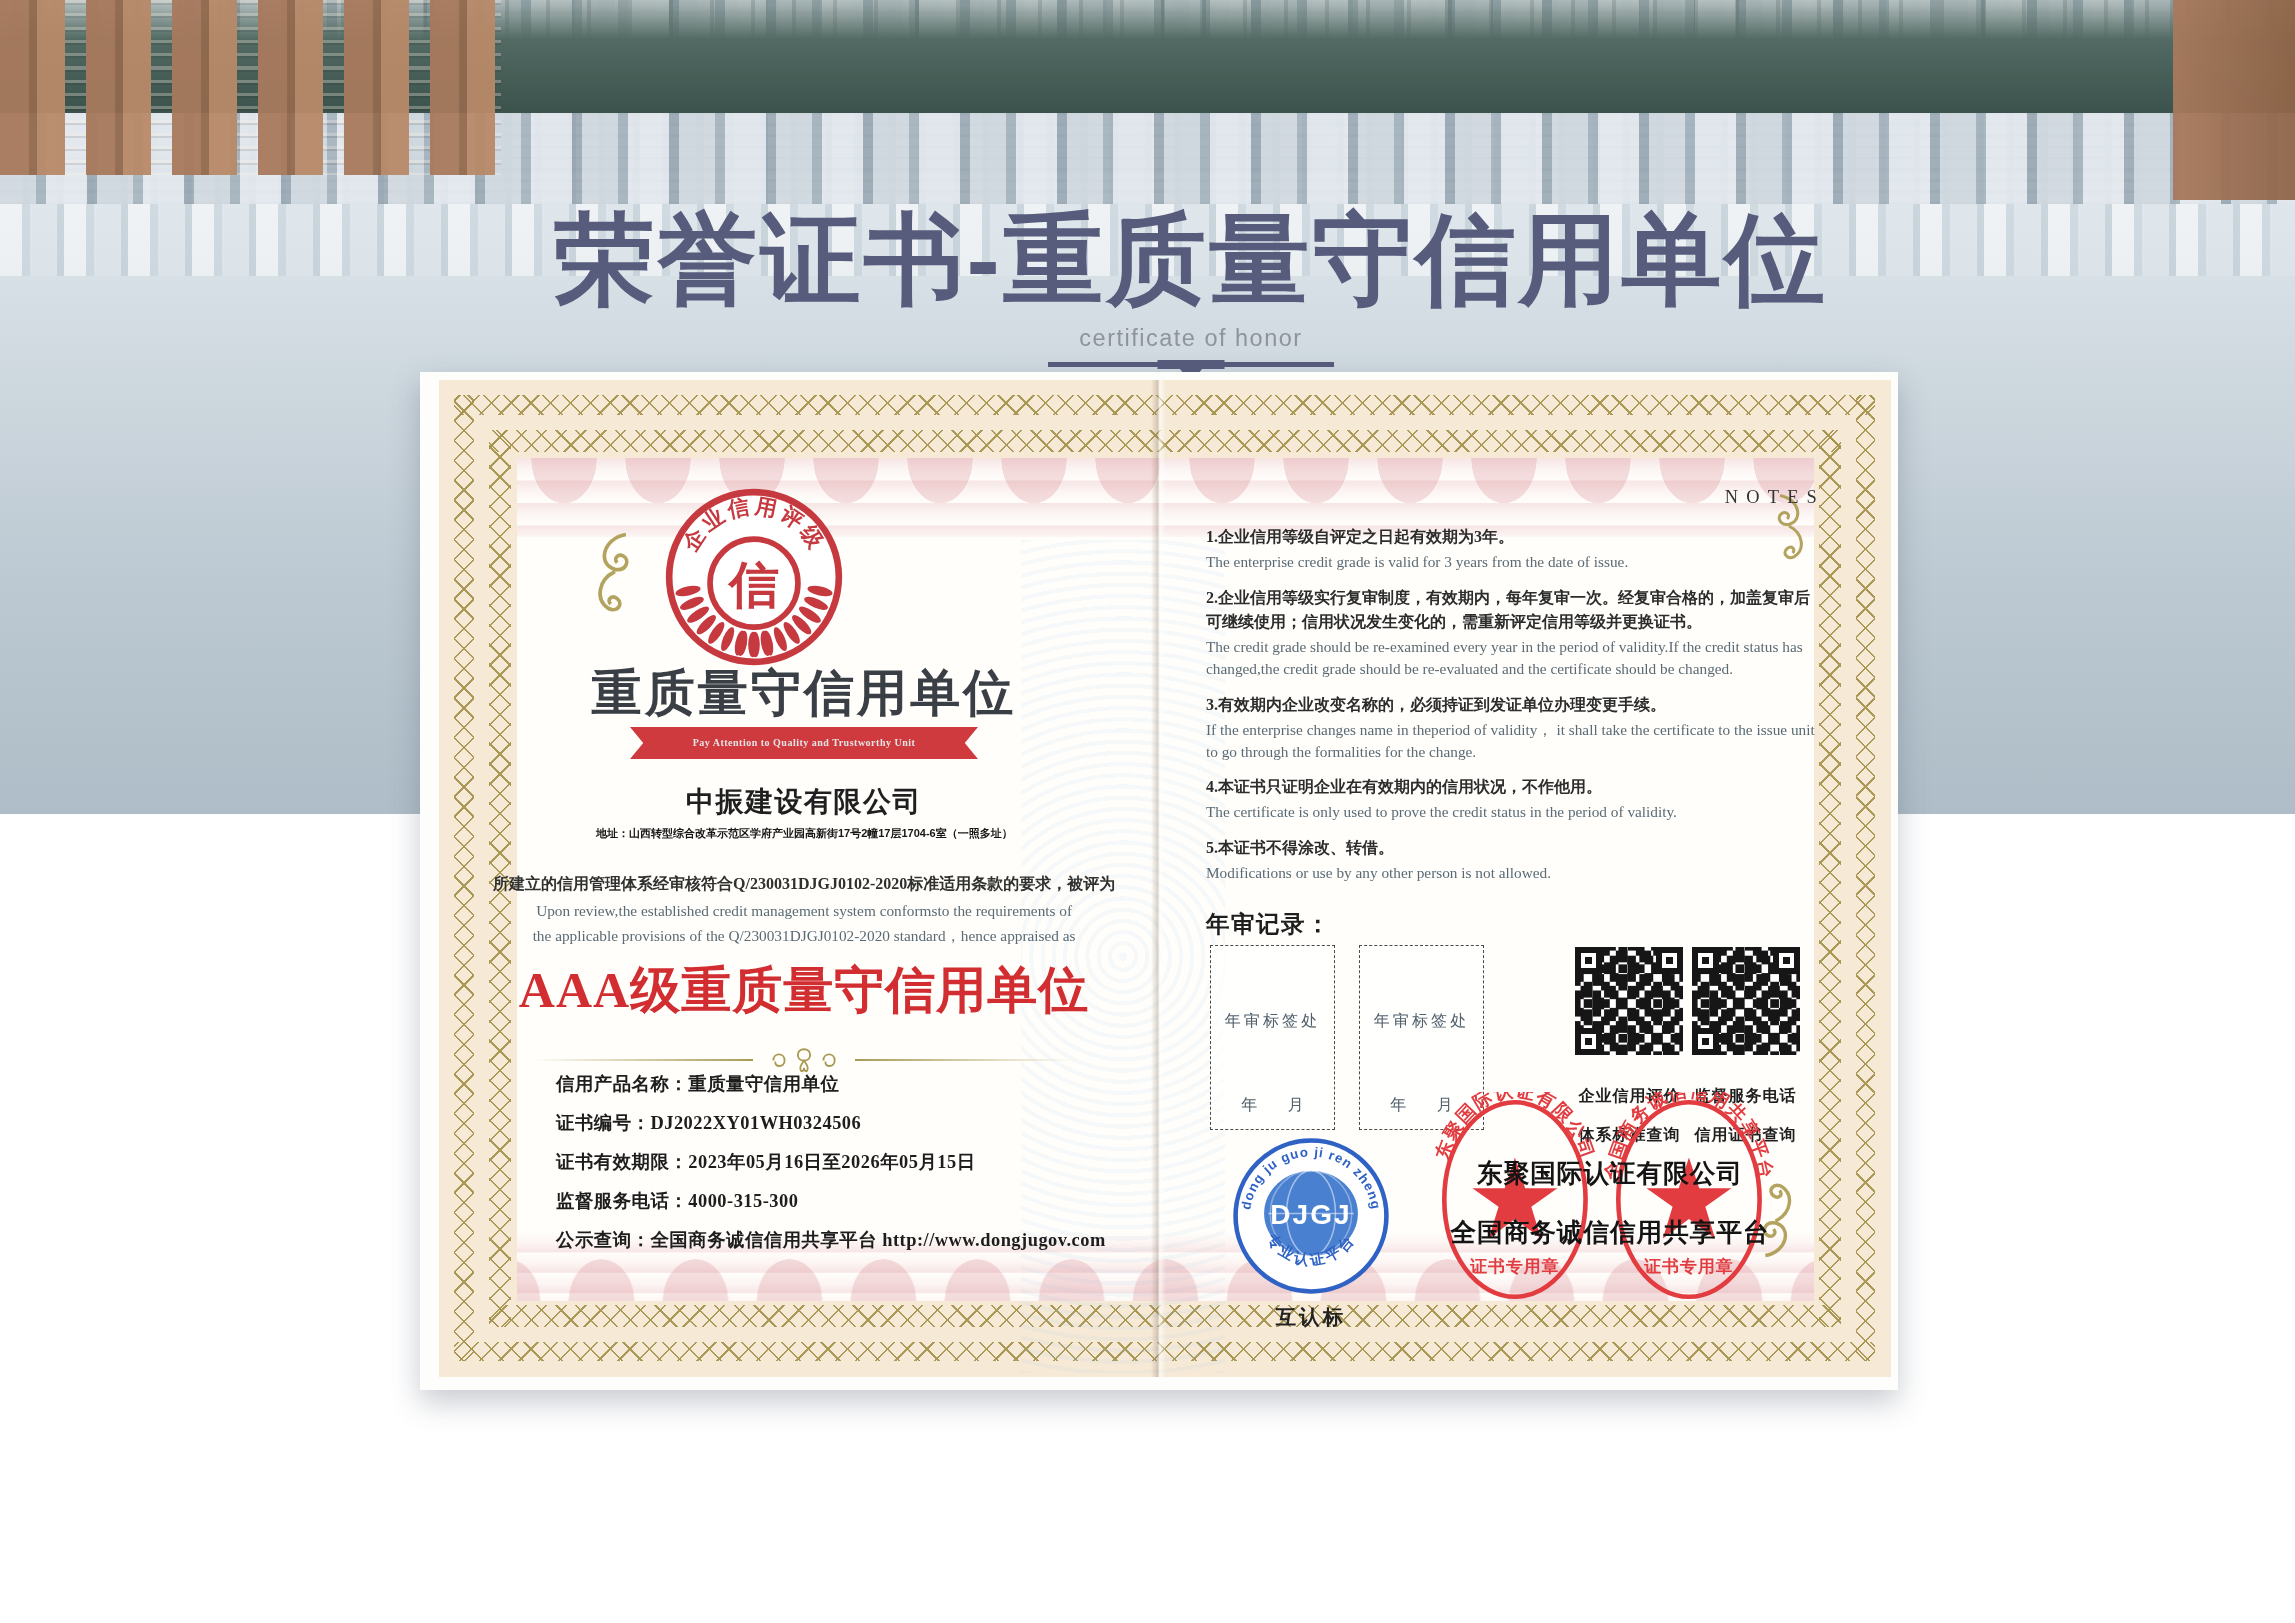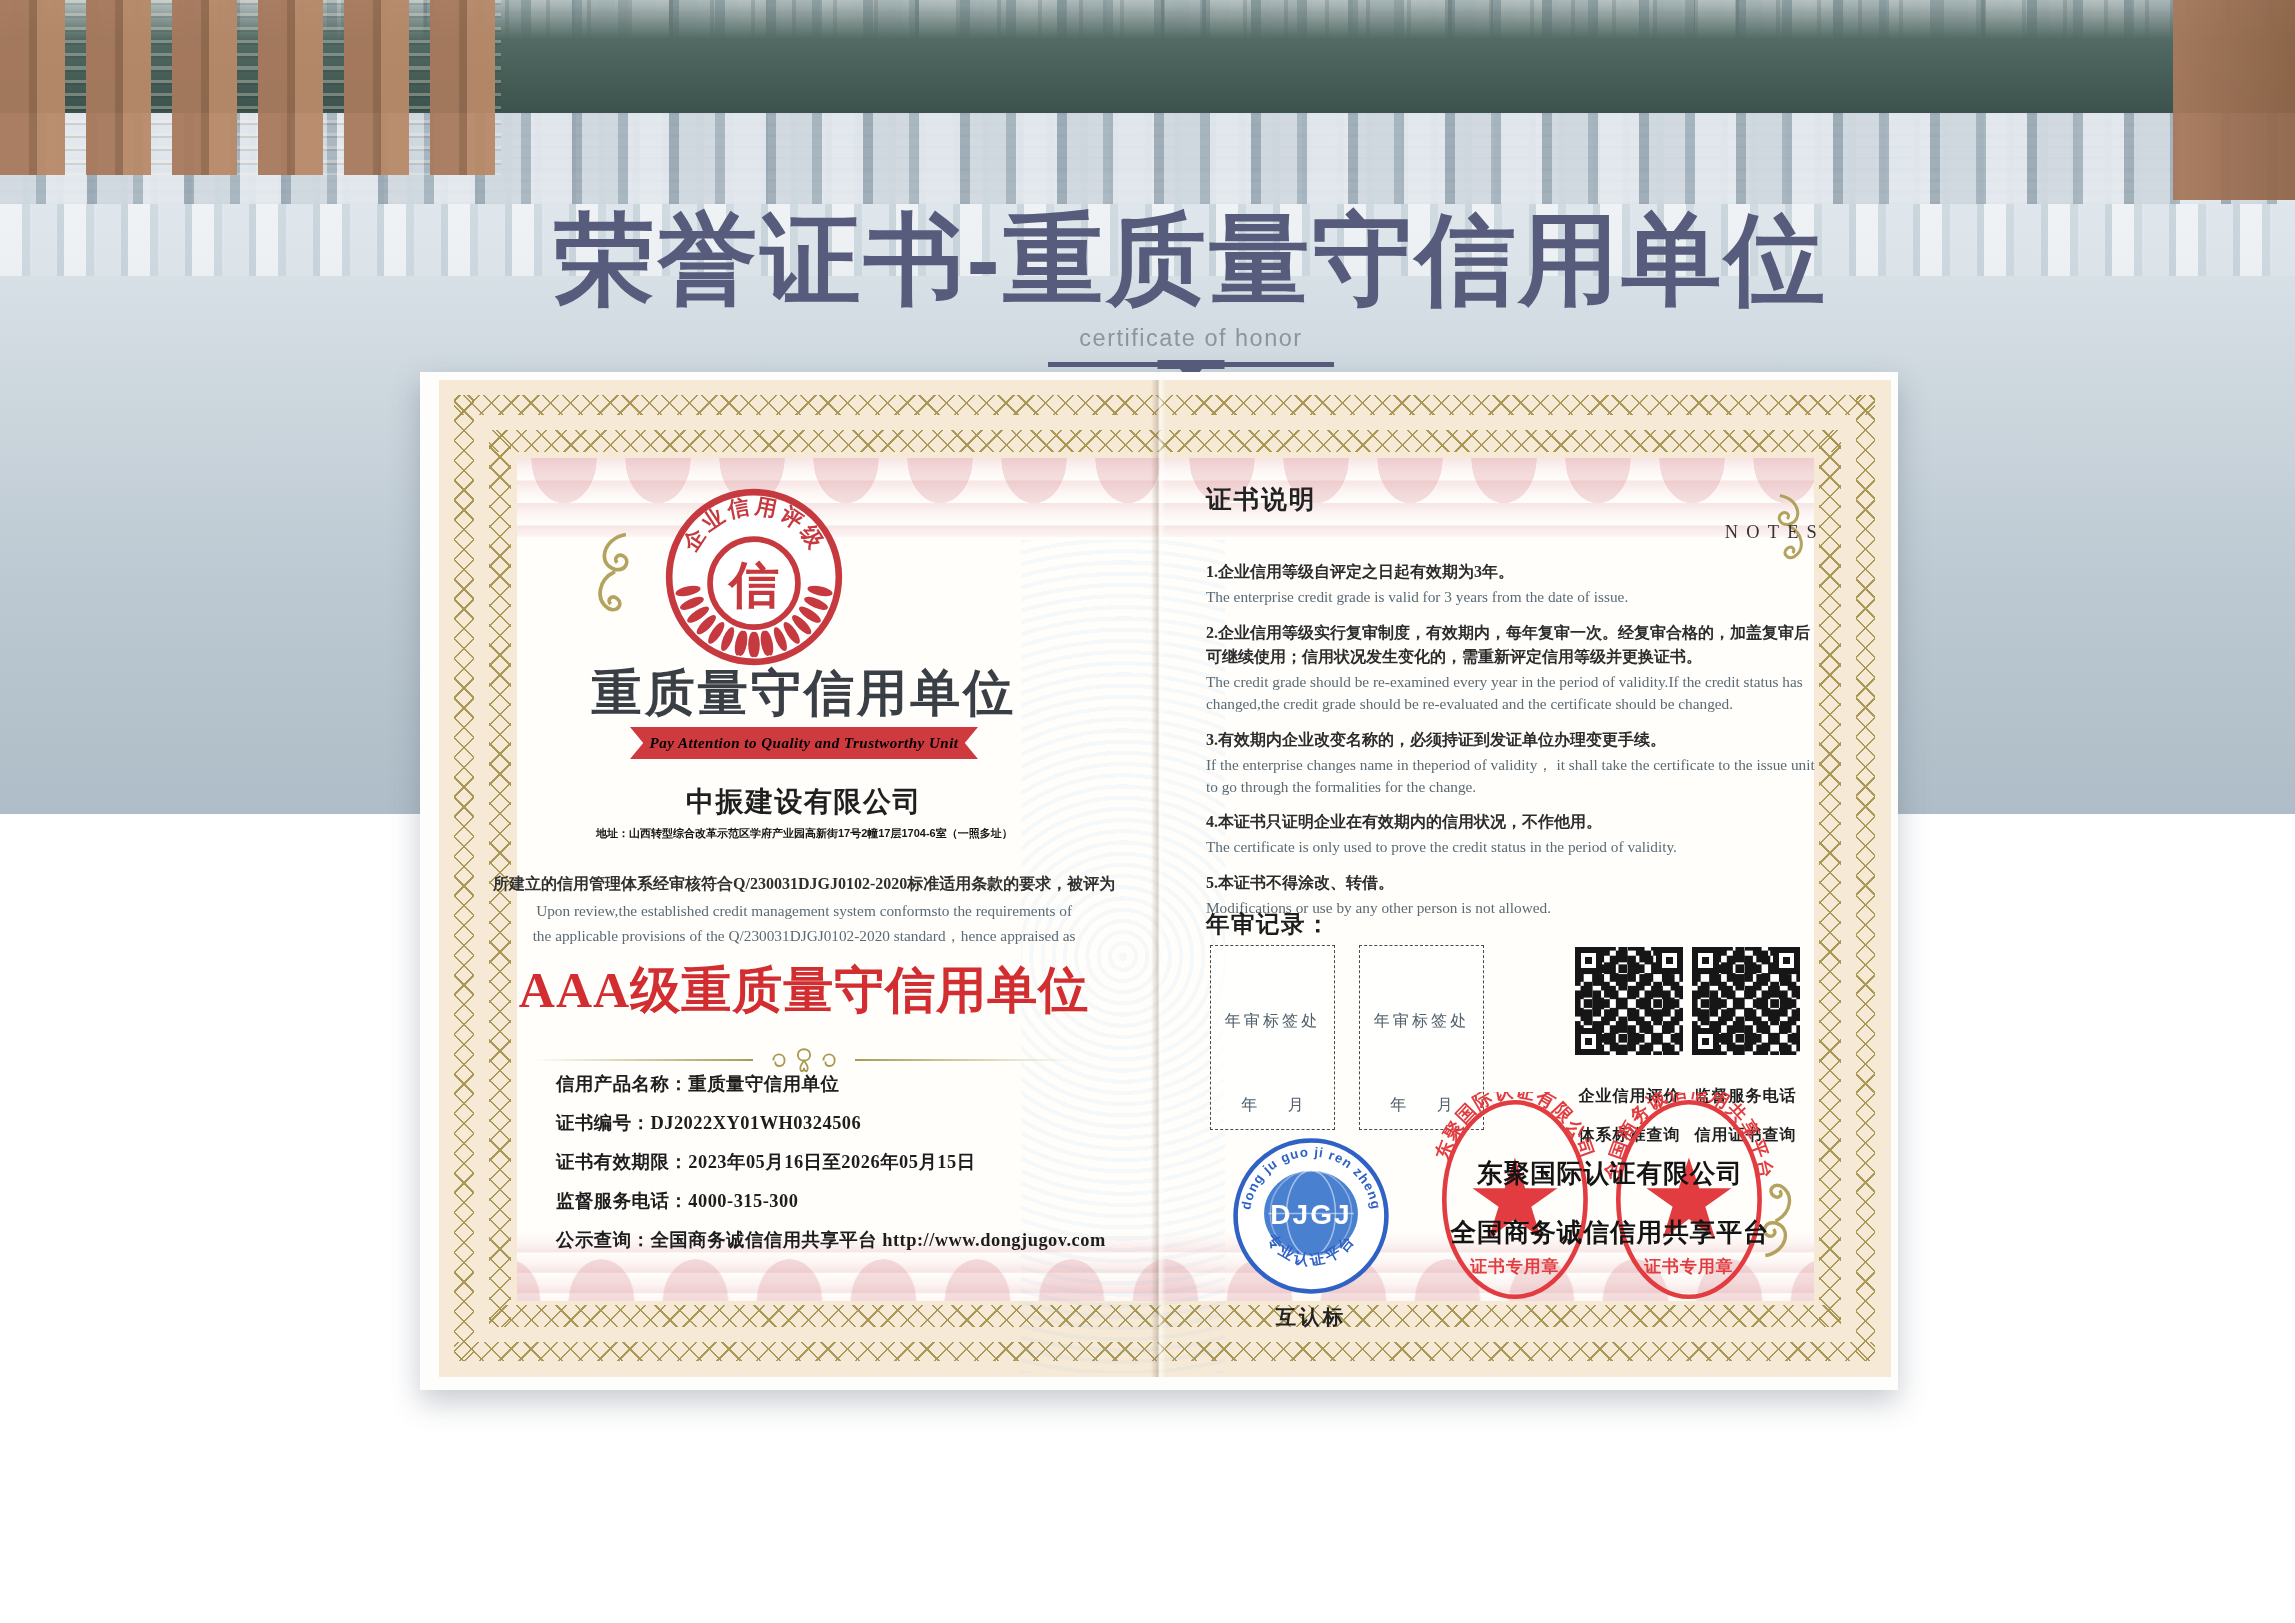--- a/index.html
+++ b/index.html
@@ -61,22 +61,22 @@
   .fold{position:absolute;left:712px;top:0;width:15.3px;height:997px;z-index:6;
     background:linear-gradient(90deg,transparent,rgba(130,110,85,.30) 45%,rgba(255,255,255,.65) 58%,transparent);}
 
   
   .lp{position:absolute;left:43px;top:0;width:644px;text-align:center;z-index:4;}
   .sealSvg{position:absolute;left:223px;top:105px;width:184px;height:184px;}
   .certTitle{position:absolute;left:0;top:280px;width:100%;font-family:"Liberation Serif","DejaVu Serif",serif;
              font-size:50px;font-weight:700;color:#3a3e45;letter-spacing:3.1px;}
   .ribbon{position:absolute;left:148px;top:347px;width:348px;height:32px;background:#cf3a3f;
           clip-path:polygon(0 0,100% 0,96.2% 50%,100% 100%,0 100%,3.8% 50%);}
-  .ribbon span{display:block;line-height:32px;color:#000000;font-family:"Liberation Serif",serif;
-               font-weight:700;font-size:15px;letter-spacing:0.5px;font-style:italic;}
+  .ribbon span{display:block;line-height:32px;color:#e5e5e5;font-family:"Liberation Serif",serif;
+               font-weight:700;font-size:10px;letter-spacing:0.5px;}
   .company{position:absolute;left:0;top:403px;width:100%;font-size:28px;font-weight:800;color:#1f1f1f;letter-spacing:1.5px;}
   .address{position:absolute;left:-10.2px;top:446px;width:665px;font-size:11px;font-weight:600;color:#161616;}
   .stmtZh{position:absolute;left:5.1px;top:494px;width:634px;font-size:16px;font-weight:700;color:#30302e;
           font-family:"Liberation Serif",serif;}
   .stmtEn1{position:absolute;left:5.1px;top:522px;width:634px;font-size:15.3px;color:#5a6a74;
            font-family:"Liberation Serif","DejaVu Serif",serif;}
   .stmtEn2{position:absolute;left:5.1px;top:546px;width:634px;font-size:15.3px;color:#5a6a74;
            font-family:"Liberation Serif","DejaVu Serif",serif;}
   .award{position:absolute;left:0;top:577px;width:100%;font-family:"Liberation Serif",serif;
          font-size:50px;font-weight:900;color:#d22e31;letter-spacing:1px;}
@@ -229,21 +229,20 @@
 
     <div class="details">
       <div class="dRow"><span>信用产品名称：</span><span>重质量守信用单位</span></div>
       <div class="dRow"><span>证书编号：</span><span>DJ2022XY01WH0324506</span></div>
       <div class="dRow"><span>证书有效期限：</span><span>2023年05月16日至2026年05月15日</span></div>
       <div class="dRow"><span>监督服务电话：</span><span>4000-315-300</span></div>
       <div class="dRow"><span>公示查询：</span><span>全国商务诚信信用共享平台  http://www.dongjugov.com</span></div>
     </div>
 
     <div class="rpNotes">
-      <div class="notesZh">证书说明</div>
       <div class="notesEn">NOTES</div>
       <div class="noteZh">1.企业信用等级自评定之日起有效期为3年。</div>
       <div class="noteEn">The enterprise credit grade is valid for 3 years from the date of issue.</div>
       <div class="noteZh">2.企业信用等级实行复审制度，有效期内，每年复审一次。经复审合格的，加盖复审后可继续使用；信用状况发生变化的，需重新评定信用等级并更换证书。</div>
       <div class="noteEn">The credit grade should be re-examined every year in the period of validity.If the credit status has changed,the credit grade should be re-evaluated and the certificate should be  changed.</div>
       <div class="noteZh">3.有效期内企业改变名称的，必须持证到发证单位办理变更手续。</div>
       <div class="noteEn">If the enterprise changes name in theperiod of validity， it shall take the certificate to the issue unit to go through the formalities for the change.</div>
       <div class="noteZh">4.本证书只证明企业在有效期内的信用状况，不作他用。</div>
       <div class="noteEn">The certificate is only used to prove the credit status in the period of validity.</div>
       <div class="noteZh">5.本证书不得涂改、转借。</div>

